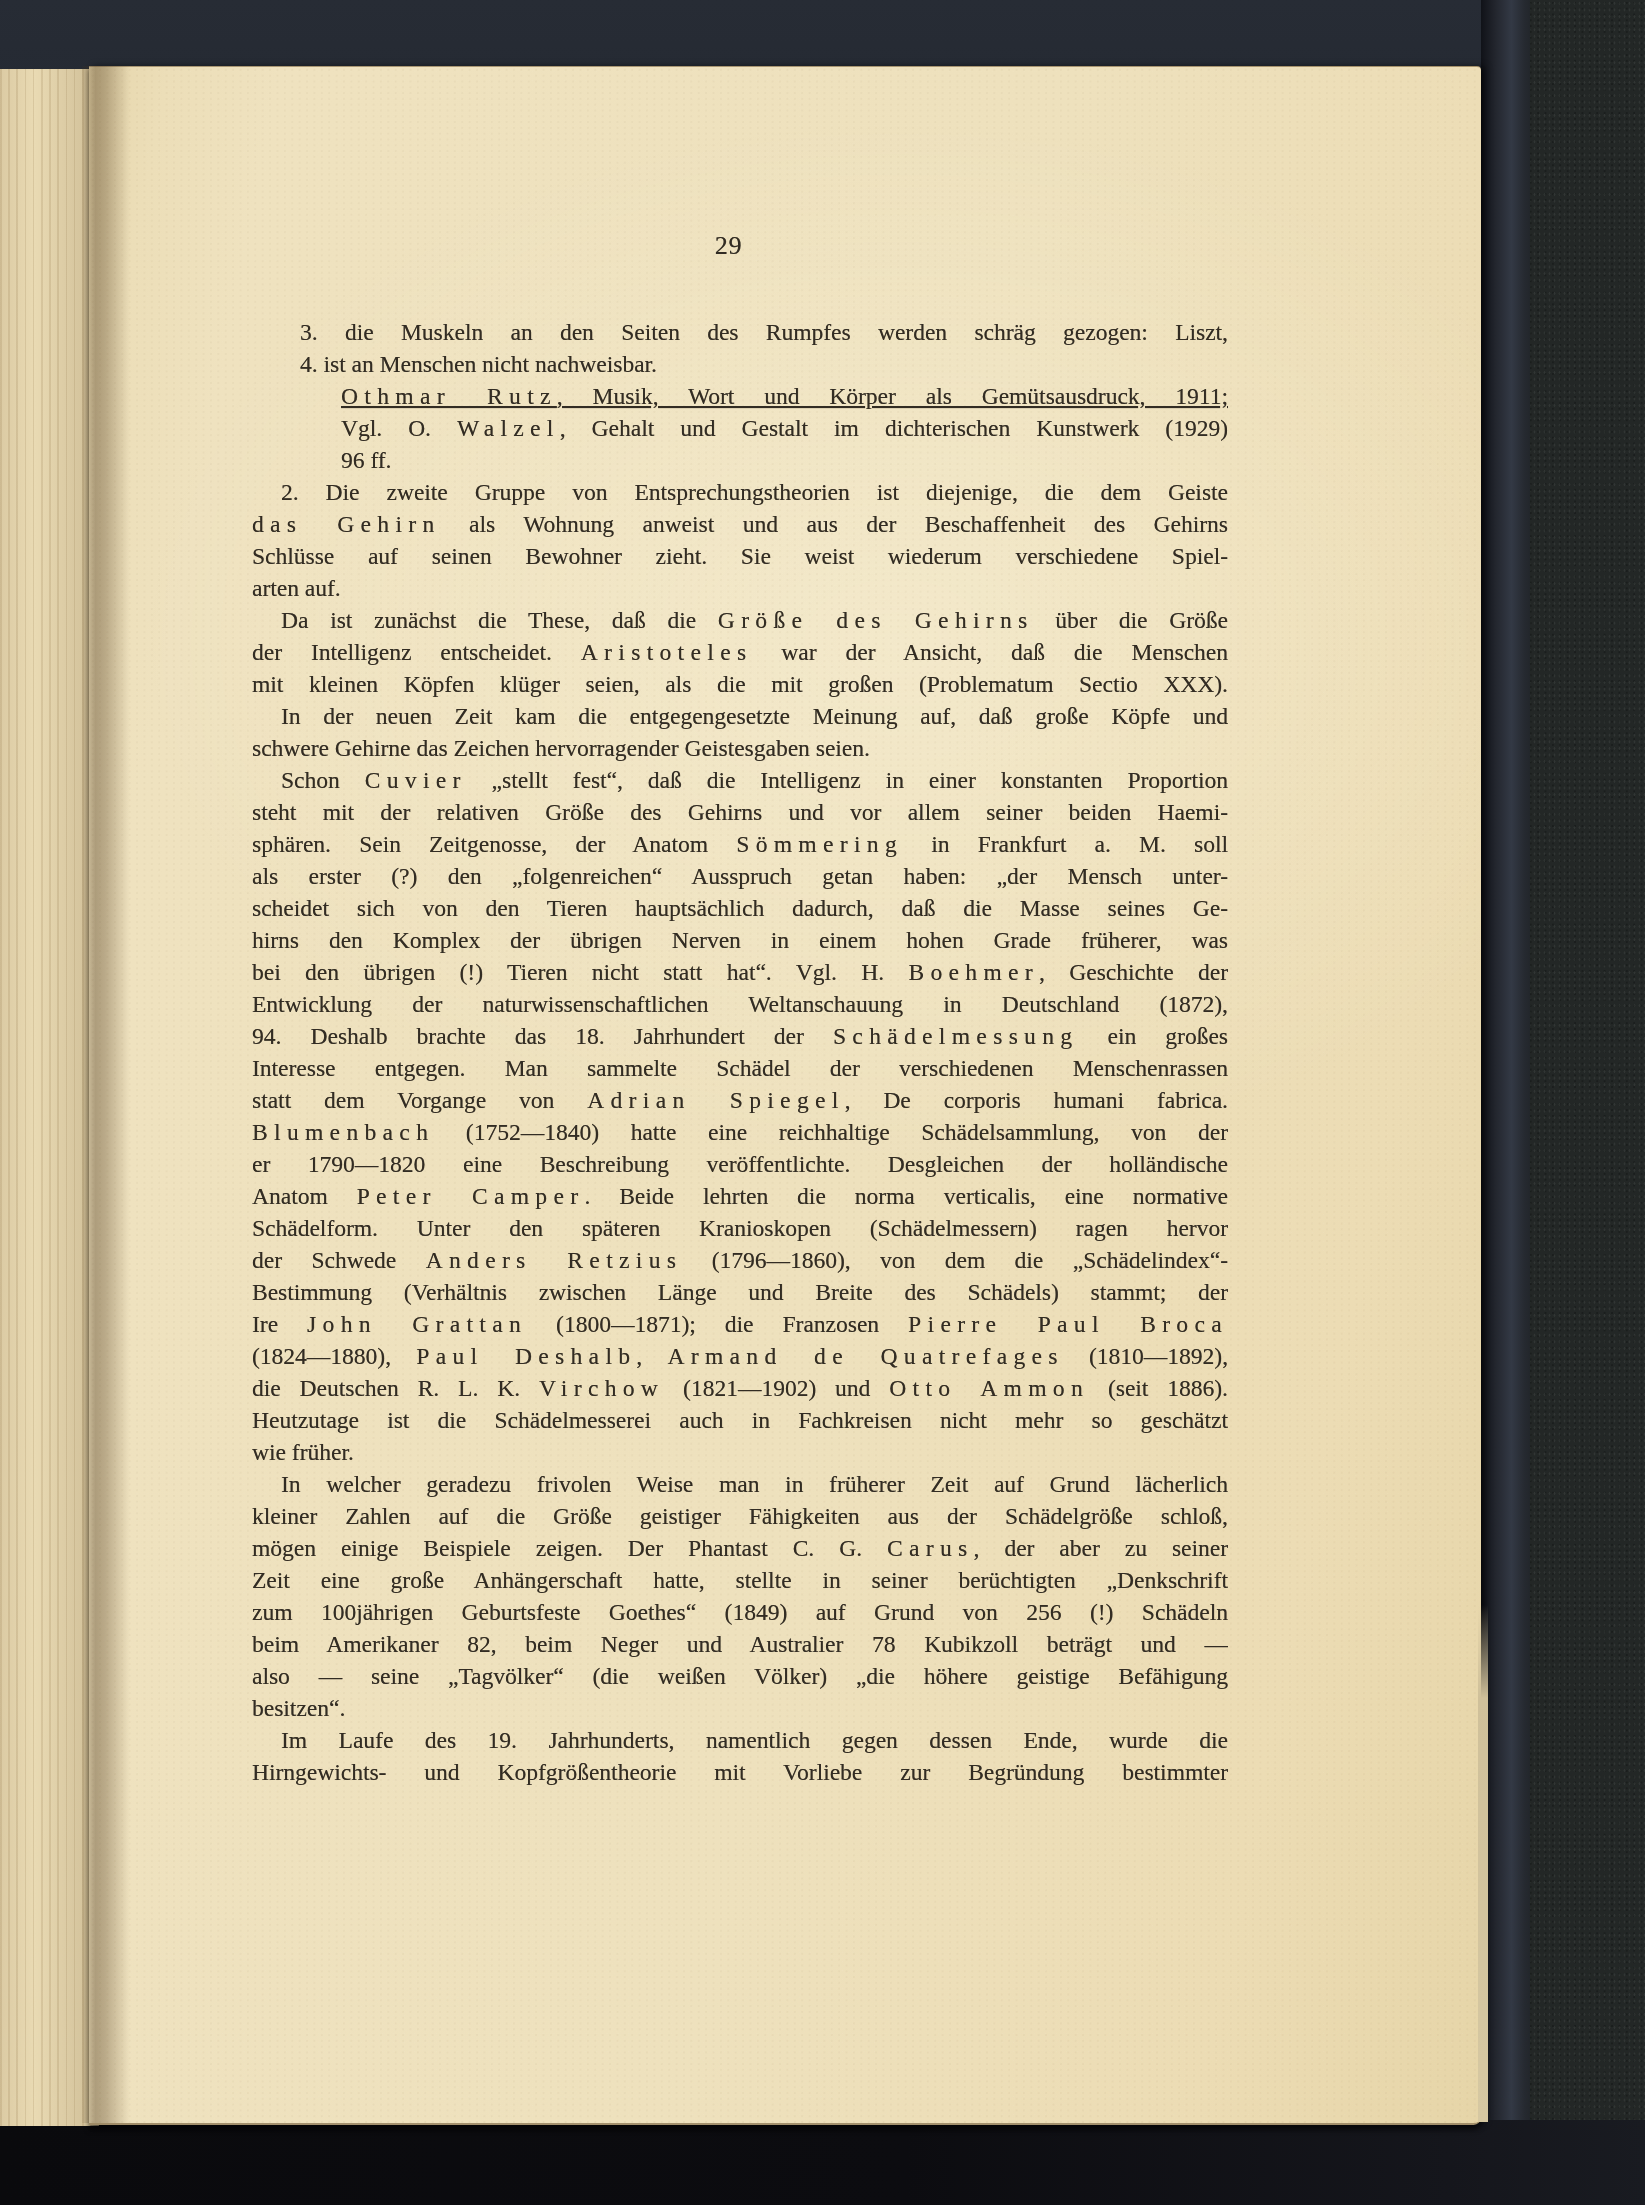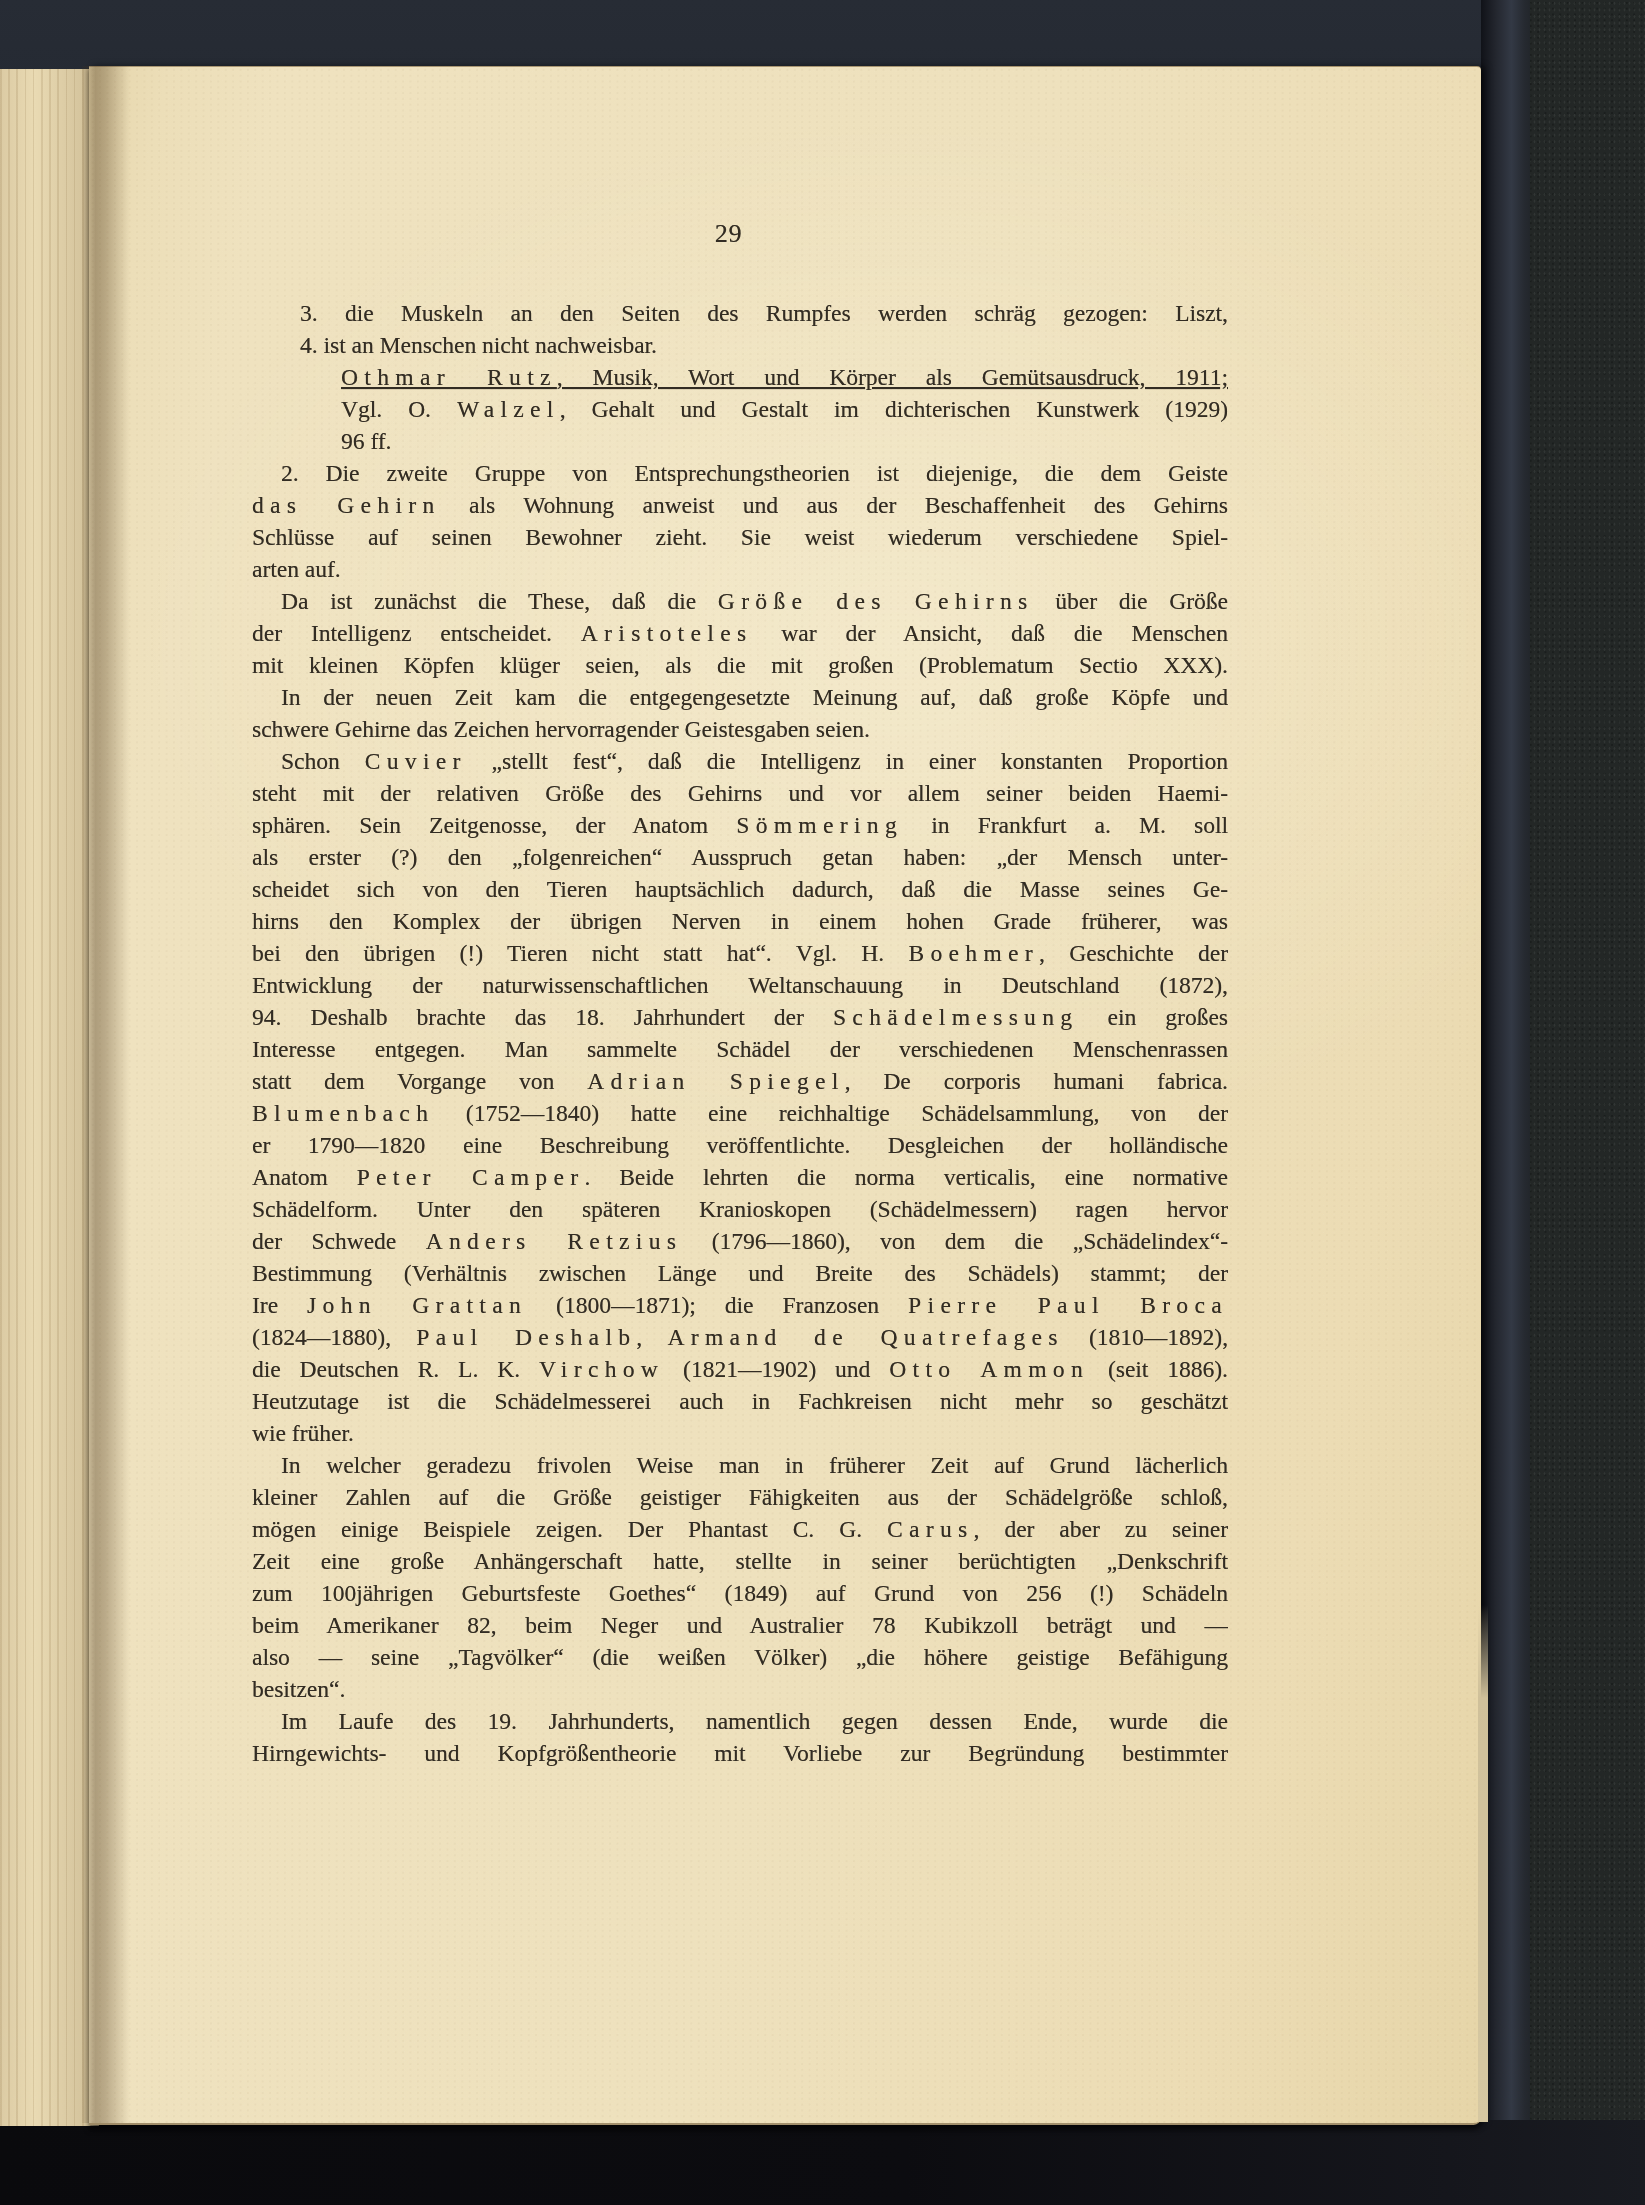--- a/index.html
+++ b/index.html
@@ -36,21 +36,21 @@
       box-shadow:4.1px 0 7.4px rgba(0,0,0,.42),0 4.1px 5.8px rgba(0,0,0,.5);}
   .paper-grain{position:absolute;inset:0;border-radius:inherit;
       background-image:radial-gradient(rgba(140,110,70,.05) 0.8px,transparent 1.1px),
                        radial-gradient(rgba(255,255,245,.06) 0.8px,transparent 1px);
       background-size:7.4px 5.8px,10.7px 9px;}
   .gutter-shadow{position:absolute;left:82px;top:66px;width:48px;height:2057px;
       background:linear-gradient(90deg,rgba(70,52,26,.08) 0%,rgba(84,62,32,.42) 28%,rgba(84,62,32,.34) 48%,rgba(84,62,32,0) 100%);}
   .page-sliver{position:absolute;left:1478px;top:1605px;width:10px;height:517px;
       background:linear-gradient(180deg,rgba(207,192,154,0) 0%,#cfc09a 18%,#d6c8a2 100%);}
   
-  .pageno{position:absolute;left:252px;top:219px;width:976px;padding-right:23px;
+  .pageno{position:absolute;left:252px;top:231px;width:976px;padding-right:23px;
       box-sizing:border-box;text-align:center;font-size:26px;line-height:30px;
       letter-spacing:0.8px;color:var(--ink,#322c23);
       text-shadow:0.2px 0.2px 0.3px rgba(45,38,28,.6);}
   #text-block{position:absolute;left:252px;top:297px;width:976px;color:var(--ink,#322c23);
       text-shadow:0.2px 0.2px 0.3px rgba(45,38,28,.55);}
   .ln{font-size:23.5px;line-height:32px;height:32px;overflow:hidden;
       box-sizing:border-box;white-space:normal;}
   .ln.j{text-align:justify;text-align-last:justify;}
   .ln.l{text-align:left;text-align-last:left;}
   .sp{letter-spacing:.27em;}
@@ -64,21 +64,21 @@
 <div class="bottom-strip"></div>
 <div class="page-stack"></div>
 <div class="page">
   <div class="paper-grain"></div>
 </div>
 <div class="gutter-shadow"></div>
 <div class="page-sliver"></div>
 
 <div class="pageno">29</div>
 <div id="text-block">
-    <div class="ln j" style="padding-left: 48px;"><span class="n">3. die Muskeln an den Seiten des Rumpfes werden schräg gezogen: Liszt,</span></div>
+    <div class="ln j" style="padding-left: 48px; margin-top: 19px;"><span class="n">3. die Muskeln an den Seiten des Rumpfes werden schräg gezogen: Liszt,</span></div>
     <div class="ln l" style="padding-left: 48px;"><span class="n">4. ist an Menschen nicht nachweisbar.</span></div>
     <div class="ln j" style="padding-left: 89px; text-decoration: underline;"><span class="sp">Othmar Rutz</span><span class="n">, Musik, Wort und Körper als Gemütsausdruck, 1911;</span></div>
     <div class="ln j" style="padding-left: 89px;"><span class="n">Vgl. O. </span><span class="sp">Walzel</span><span class="n">, Gehalt und Gestalt im dichterischen Kunstwerk (1929)</span></div>
     <div class="ln l" style="padding-left: 89px;"><span class="n">96 ff.</span></div>
     <div class="ln j" style="padding-left: 29px;"><span class="n">2. Die zweite Gruppe von Entsprechungstheorien ist diejenige, die dem Geiste</span></div>
     <div class="ln j"><span class="sp">das Gehirn</span><span class="n"> als Wohnung anweist und aus der Beschaffenheit des Gehirns</span></div>
     <div class="ln j"><span class="n">Schlüsse auf seinen Bewohner zieht. Sie weist wiederum verschiedene Spiel-</span></div>
     <div class="ln l"><span class="n">arten auf.</span></div>
     <div class="ln j" style="padding-left: 29px;"><span class="n">Da ist zunächst die These, daß die </span><span class="sp">Größe des Gehirns</span><span class="n"> über die Größe</span></div>
     <div class="ln j"><span class="n">der Intelligenz entscheidet. </span><span class="sp">Aristoteles</span><span class="n"> war der Ansicht, daß die Menschen</span></div>

